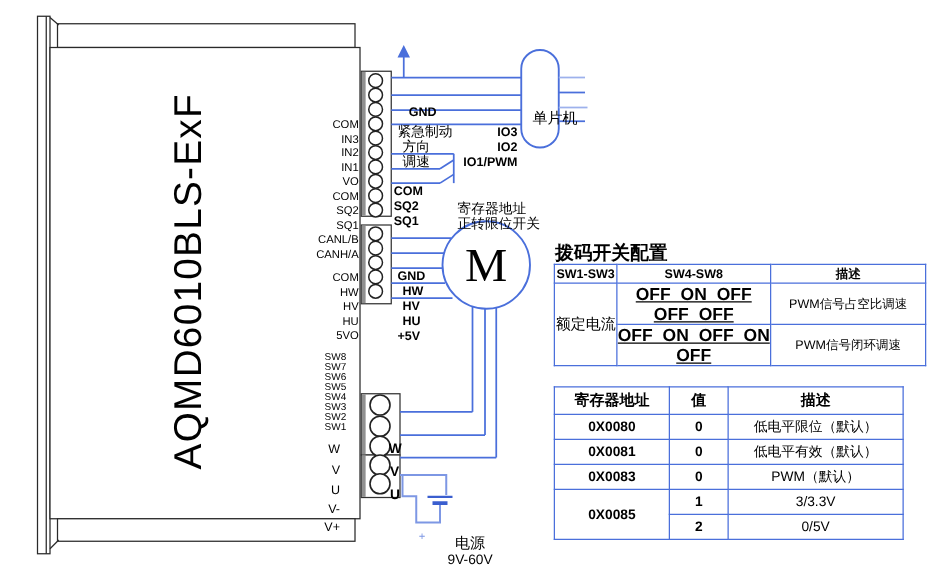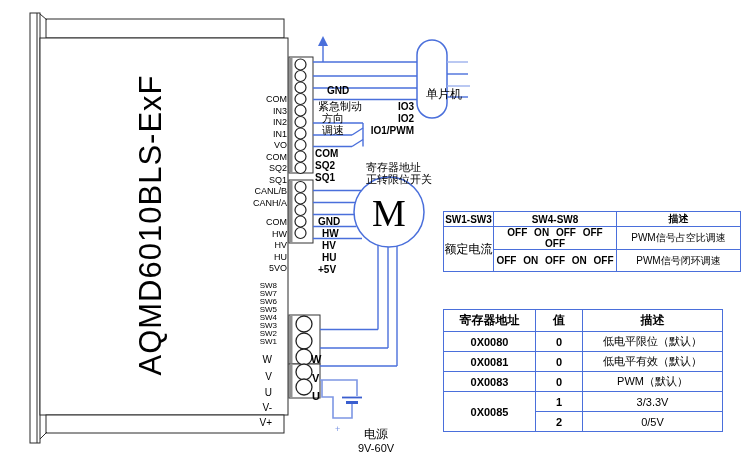--- a/index.html
+++ b/index.html
@@ -21,21 +21,21 @@
          transform:rotate(-90deg);text-align:center;font-size:31px;color:#000;
          letter-spacing:1px;font-family:"Liberation Sans","DejaVu Sans",sans-serif;}
   .motorM{position:absolute;left:369px;top:191px;width:40px;text-align:center;
           font-family:"Liberation Serif","DejaVu Serif",serif;font-size:38px;color:#000;}
   table{border-collapse:collapse;position:absolute;table-layout:fixed;}
   td,th{border:1px solid #4a6fdb;text-align:center;vertical-align:middle;
         padding:0;color:#000;overflow:hidden;}
   #dipTable{left:443px;top:211px;width:297px;}
   #dipTable th{font-size:10px;height:14px;font-weight:bold;}
   #dipTable td{font-size:10px;height:21px;}
-  #dipTable td.sw{font-size:10px;font-weight:bold;word-spacing:4px;}
+  #dipTable td.sw{font-size:14px;font-weight:bold;word-spacing:4px;text-decoration:underline;}
   #dipTable td.grp{font-size:12px;}
   #regTable{left:443px;top:309px;width:279px;}
   #regTable th{font-size:12px;height:21px;}
   #regTable td{font-size:11px;height:19px;}
   #regTable td.addr,#regTable td.val{font-weight:bold;}
   .t-title{position:absolute;color:#000;}
 </style>
 </head>
 <body>
 
@@ -207,20 +207,21 @@
   <div class="motorM">M</div>
 
   <div class="lab b f11" style="left:311px;top:317px">W</div>
   <div class="lab b f11" style="left:312px;top:336px">V</div>
   <div class="lab b f11" style="left:312px;top:354px">U</div>
 
   <div class="lab f9" style="left:335px;top:389px;color:#7d97e4">+</div>
   <div class="lab f12" style="left:364px;top:392px">电源</div>
   <div class="lab f11" style="left:358px;top:406px">9V-60V</div>
 
+  <div class="t-title f16" style="left:444px;top:193px">拨码开关配置</div>
   <table id="dipTable">
     <colgroup>
         <col style="width:50px">
         <col style="width:123px">
         <col style="width:124px">
       </colgroup>
     <tbody>
         <tr>
       <th>SW1-SW3</th>
       <th>SW4-SW8</th>

